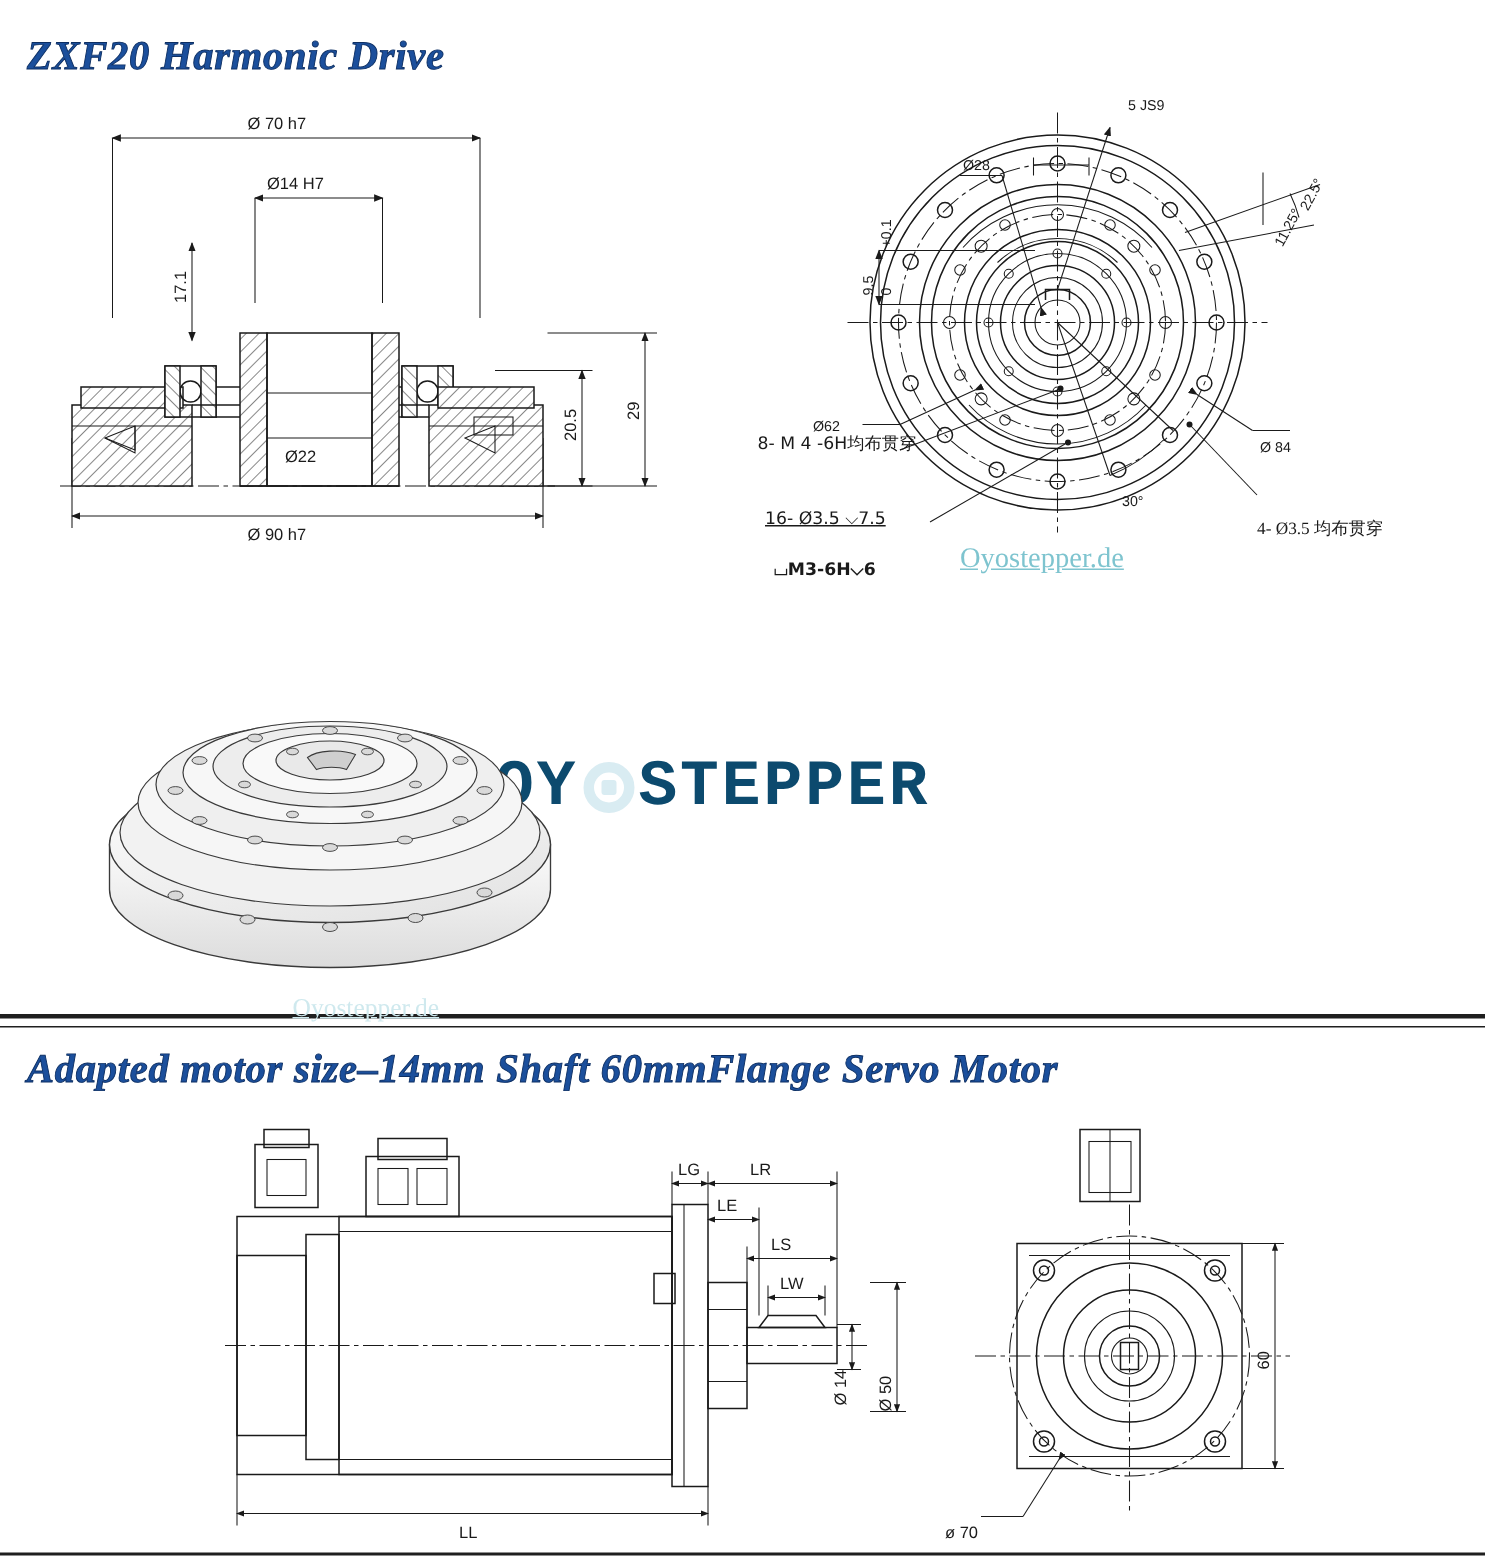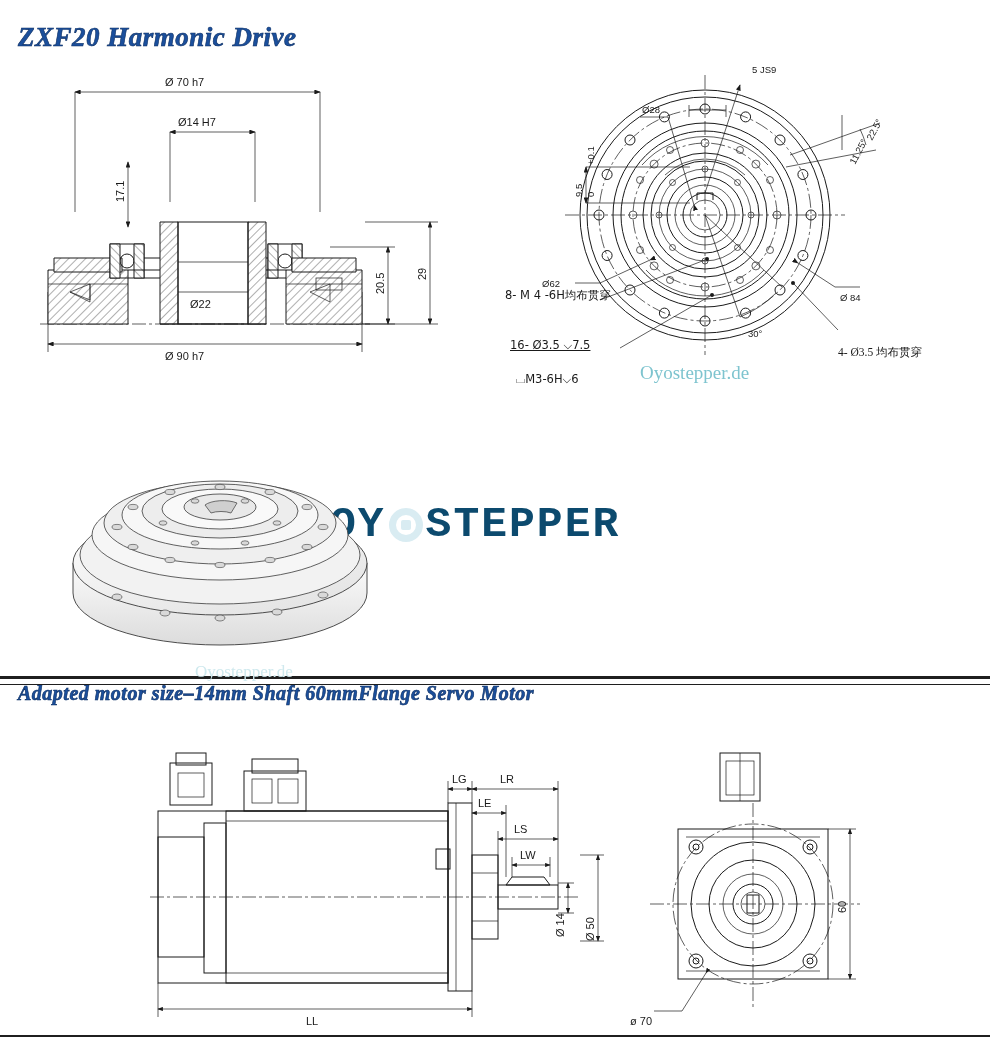--- a/index.html
+++ b/index.html
@@ -18,21 +18,21 @@
     font-family:"Liberation Serif", serif;
     font-weight:bold;
     font-style:italic;
     font-size:27px;
     color:#1b4f9c;
     letter-spacing:0.5px;
     white-space:nowrap;
     -webkit-text-stroke:0.6px #0d2f63;
   }
   #title-main{left:18px;top:22px;}
-  #title-sub{left:18px;top:682px;font-size:20px;}
+  #title-sub{left:18px;top:697px;font-size:27px;}
 
   
   .divider{
     position:absolute;left:0;width:990px;height:3px;background:#1f1f1f;
   }
   #divider-1{top:676px;}
   #divider-2{top:684px;height:1px;background:#1f1f1f;}
   #divider-bottom{top:1035px;height:2px;background:#1f1f1f;}
 
   
@@ -47,20 +47,21 @@
     user-select:none;
   }
   #watermark-logo{left:330px;top:500px;}
   .wm-small{
     position:absolute;
     font-family:"Liberation Serif", serif;
     font-size:19px;
     color:#8fcfd9;
     white-space:nowrap;
     user-select:none;
+    text-decoration:underline;
   }
   #watermark-url-1{left:640px;top:362px;color:#7ec4cf;}
   #watermark-url-2{left:195px;top:662px;font-size:17px;color:#cfe9ee;}
 
   .wm-ring{
     display:inline-block;
     width:34px;height:34px;
     border:7px solid #d9ecf2;
     border-radius:50%;
     vertical-align:-6px;
@@ -350,21 +351,21 @@
 
     <g class="dim">
       <line x1="308" y1="208" x2="345" y2="232" marker-start="url(#arrH)"></line>
       <line x1="345" y1="232" x2="370" y2="232"></line>
     </g>
     <text class="lbl-s" x="350" y="246">Ø 84</text>
   </svg>
 
   <div style="position:absolute;left:505px;top:288px;font-size:11.5px;font-family:'DejaVu Sans',sans-serif;color:#1a1a1a;white-space:nowrap;">8- M 4 -6H均布贯穿</div>
   <div style="position:absolute;left:510px;top:338px;font-size:11.5px;font-family:'DejaVu Sans',sans-serif;color:#1a1a1a;white-space:nowrap;text-decoration:underline;">16- Ø3.5 ⌵7.5</div>
-  <div style="position:absolute;left:516px;top:372px;font-size:11.5px;font-family:'DejaVu Sans',sans-serif;color:#1a1a1a;white-space:nowrap;">⌴M3-6H⌵6</div>
+  <div style="position:absolute;left:516px;top:372px;font-size:11.5px;font-family:'DejaVu Sans',sans-serif;color:#1a1a1a;white-space:nowrap;font-weight:bold;">⌴M3-6H⌵6</div>
   <div style="position:absolute;left:838px;top:325px;font-size:11.5px;font-family:Liberation Serif, serif;color:#1a1a1a;white-space:nowrap;margin-top:20px;">4- Ø3.5 均布贯穿</div>
 
   <svg width="360" height="120" viewBox="0 0 360 120" style="left:495px;top:250px;">
     <line class="dim" x1="105" y1="50" x2="210" y2="10"></line>
     <circle cx="212" cy="9" r="2" fill="#1a1a1a"></circle>
     <line class="dim" x1="125" y1="98" x2="215" y2="46"></line>
     <circle cx="217" cy="45" r="2" fill="#1a1a1a"></circle>
   </svg>
   <svg width="160" height="90" viewBox="0 0 160 90" style="left:790px;top:262px;">
     <line class="dim" x1="48" y1="68" x2="4" y2="22"></line>

